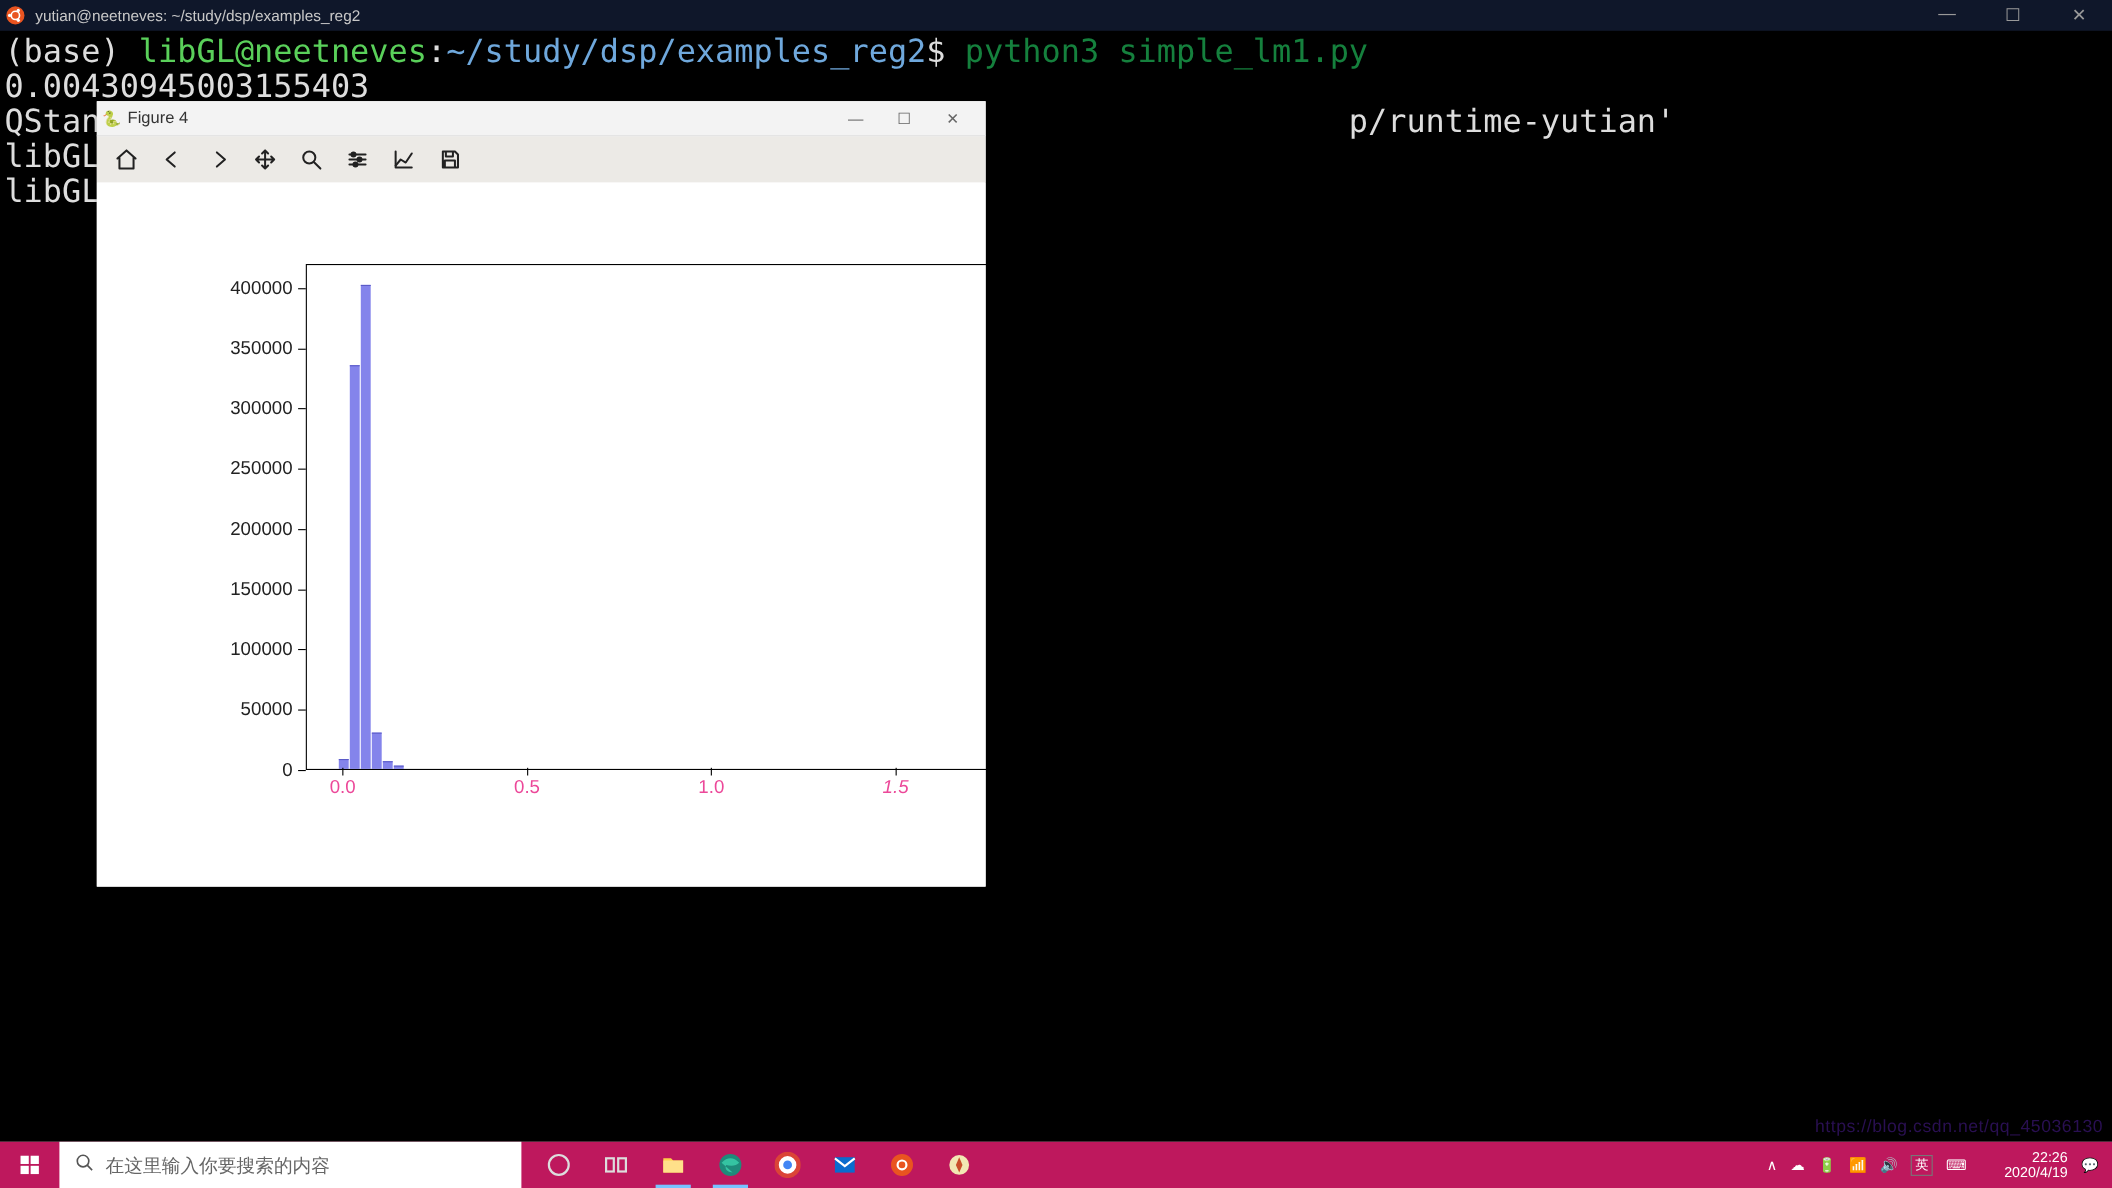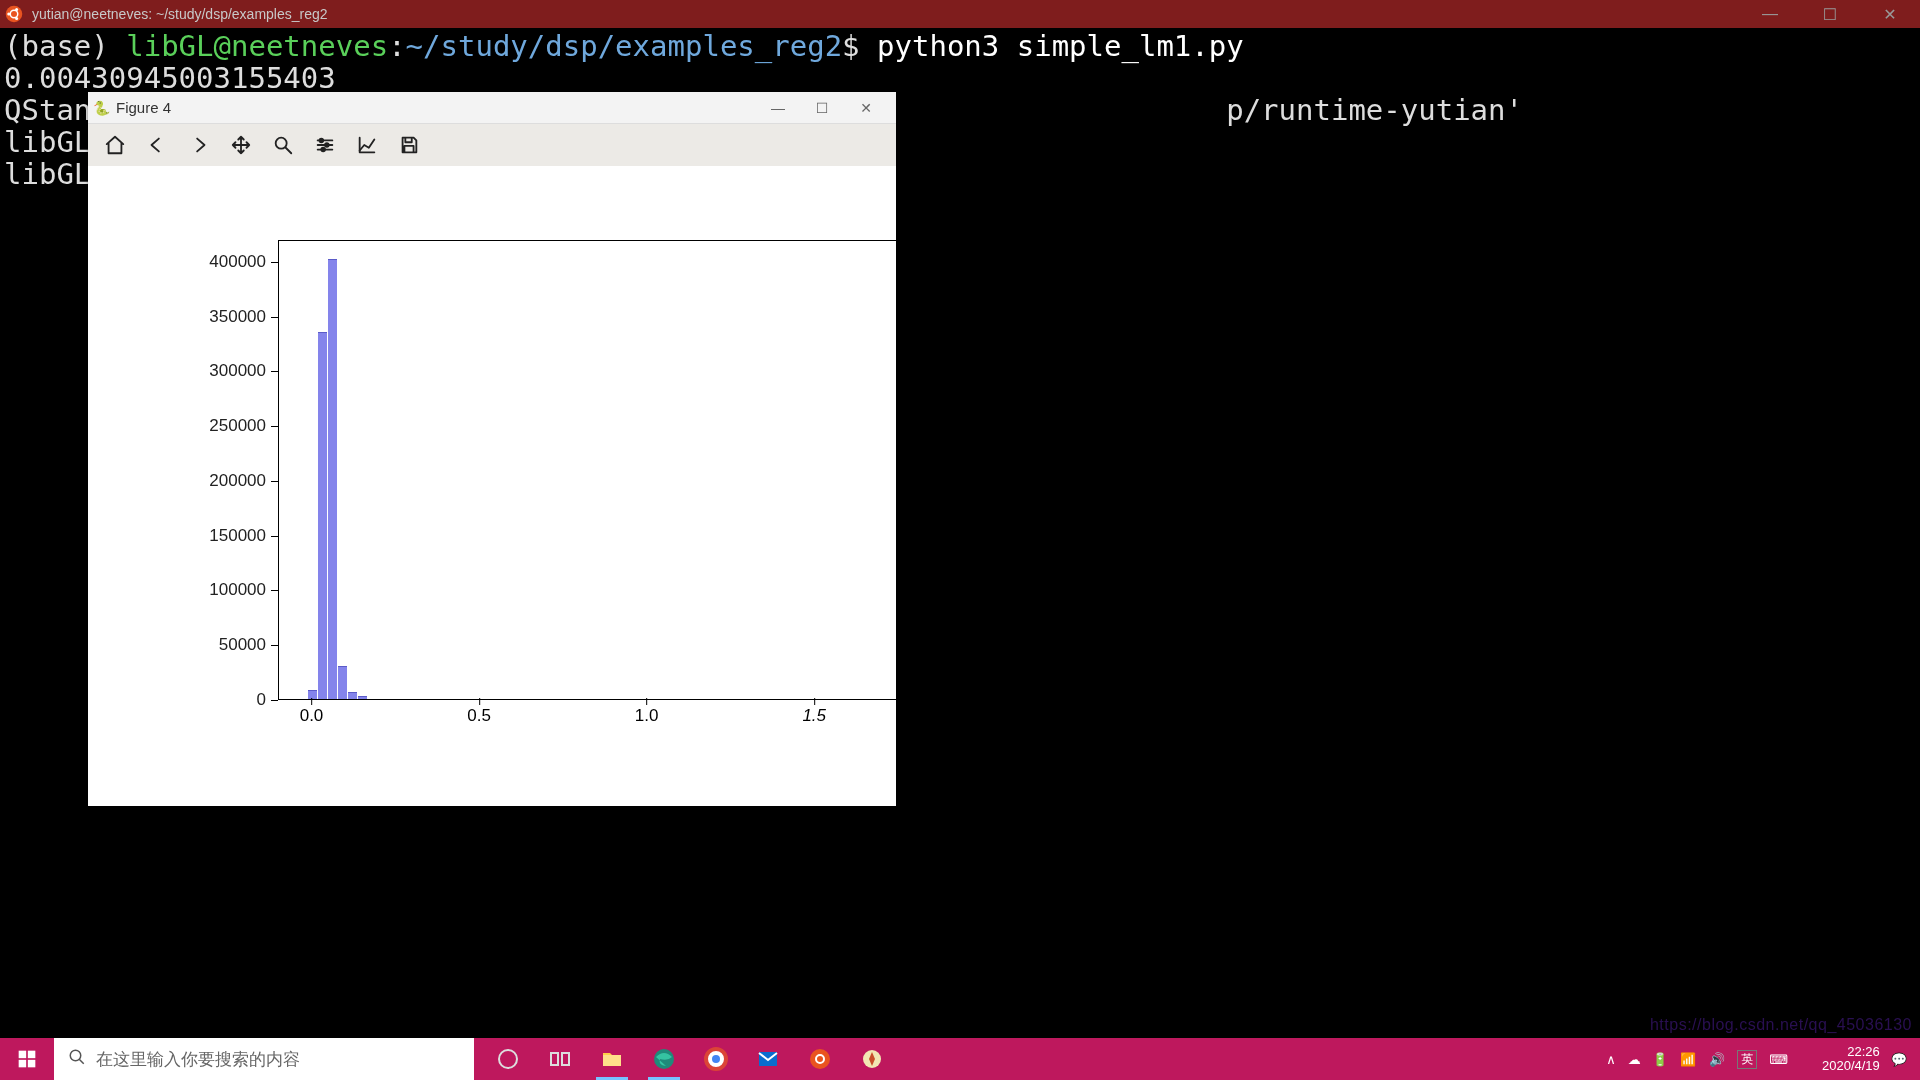--- a/index.html
+++ b/index.html
@@ -1,52 +1,52 @@
 <!DOCTYPE html>
 <html><head>
 <meta charset="utf-8">
 <style>
   * { margin: 0; padding: 0; box-sizing: border-box; }
   body { width: 1920px; height: 1080px; font-family: "DejaVu Sans Mono", monospace; overflow: hidden; position: relative; }
 
   
   .term-window { position: absolute; left: 0; top: 0; width: 1920px; height: 1038px; background: #000; }
-  .term-titlebar { height: 28px; background: #7f1d1d; color: #c8c8c8; display: flex; align-items: center; font: 14px sans-serif; }
+  .term-titlebar { height: 28px; background: #0f172a; color: #c8c8c8; display: flex; align-items: center; font: 14px sans-serif; }
   .term-distro-icon { width: 28px; height: 28px; display:flex; align-items:center; justify-content:center; }
   .term-distro-icon svg { width: 18px; height: 18px; }
   .term-title { flex: 0 0 auto; padding-left: 4px; }
   .term-winctl { margin-left: auto; display: flex; }
   .term-winctl span { width: 60px; text-align: center; font: 16px sans-serif; color: #999; }
   .term-winctl span.close { color: #999; }
 
   .term-body { padding: 2px 4px; font: 29px/32px "DejaVu Sans Mono", monospace; color: #ddd; white-space: pre; }
   .c-base   { color: #ddd; }
   .c-user   { color: #5ad05a; }
   .c-colon  { color: #ddd; }
   .c-path   { color: #6fa8dc; }
   .c-dollar { color: #ddd; }
-  .c-cmd    { color: #ffffff; }
+  .c-cmd    { color: #15803d; }
 
   
   .fig-window { position: absolute; left: 88px; top: 92px; width: 808px; height: 714px; background: #fff; box-shadow: 0 0 3px rgba(0,0,0,.4); }
   .fig-title  { height: 32px; background: #f3f3f3; display:flex; align-items:center; font: 15px sans-serif; color:#333; border-bottom: 1px solid #ddd; }
   .fig-pyicon { width: 28px; display:flex; align-items:center; justify-content:center; }
   .fig-pyicon span { font-size: 14px; }
   .fig-winctl { margin-left: auto; display: flex; gap: 24px; padding-right: 20px; color: #666; font: 14px sans-serif; }
   .fig-winctl span { width: 20px; text-align:center; }
 
   .fig-toolbar { height: 42px; background: #eceae6; display:flex; align-items:center; gap: 8px; padding: 0 10px; }
   .fig-toolbar .tb-btn { width: 34px; height: 34px; display:flex; align-items:center; justify-content:center; color: #222; }
   .fig-toolbar .tb-btn svg { width: 22px; height: 22px; stroke:#222; stroke-width:2; fill:none; }
 
   .fig-canvas { position: relative; width: 100%; height: calc(100% - 74px); background: #fff; }
   .axes-box   { position:absolute; left: 190px; top: 74px; width: 620px; height: 460px; border: 1.5px solid #000; }
   .ytick      { position:absolute; right: 630px; text-align: right; font: 17px sans-serif; color:#222; transform: translateY(-50%); }
   .ytick .tickmark { position:absolute; right: -12px; top: 50%; width: 7px; height: 1px; background:#000; }
-  .xtick      { position:absolute; top: 540px; font: 17px sans-serif; color:#000000; transform: translateX(-50%); }
+  .xtick      { position:absolute; top: 540px; font: 17px sans-serif; color:#ec4899; transform: translateX(-50%); }
   .xtick .tickmark { position:absolute; left:50%; top:-8px; width:1px; height:7px; background:#000; }
 
   .bar { position:absolute; bottom:0; background: #6f6fe8; opacity: .85; border-top: 1px solid #3f3fbf; }
 
   
   .taskbar { position:absolute; left:0; bottom:0; width:1920px; height:42px; background:#be185d; display:flex; align-items:center; }
   .tb-start { width:54px; height:42px; display:flex; align-items:center; justify-content:center; }
   .tb-start svg { width:20px; height:20px; }
   .tb-search { flex: 0 0 420px; height:42px; background:#fff; display:flex; align-items:center; padding: 0 14px; gap: 10px; color:#666; font: 17px sans-serif; }
   .tb-search .search-icon svg { width:18px; height:18px; stroke:#555; fill:none; stroke-width:2;}

